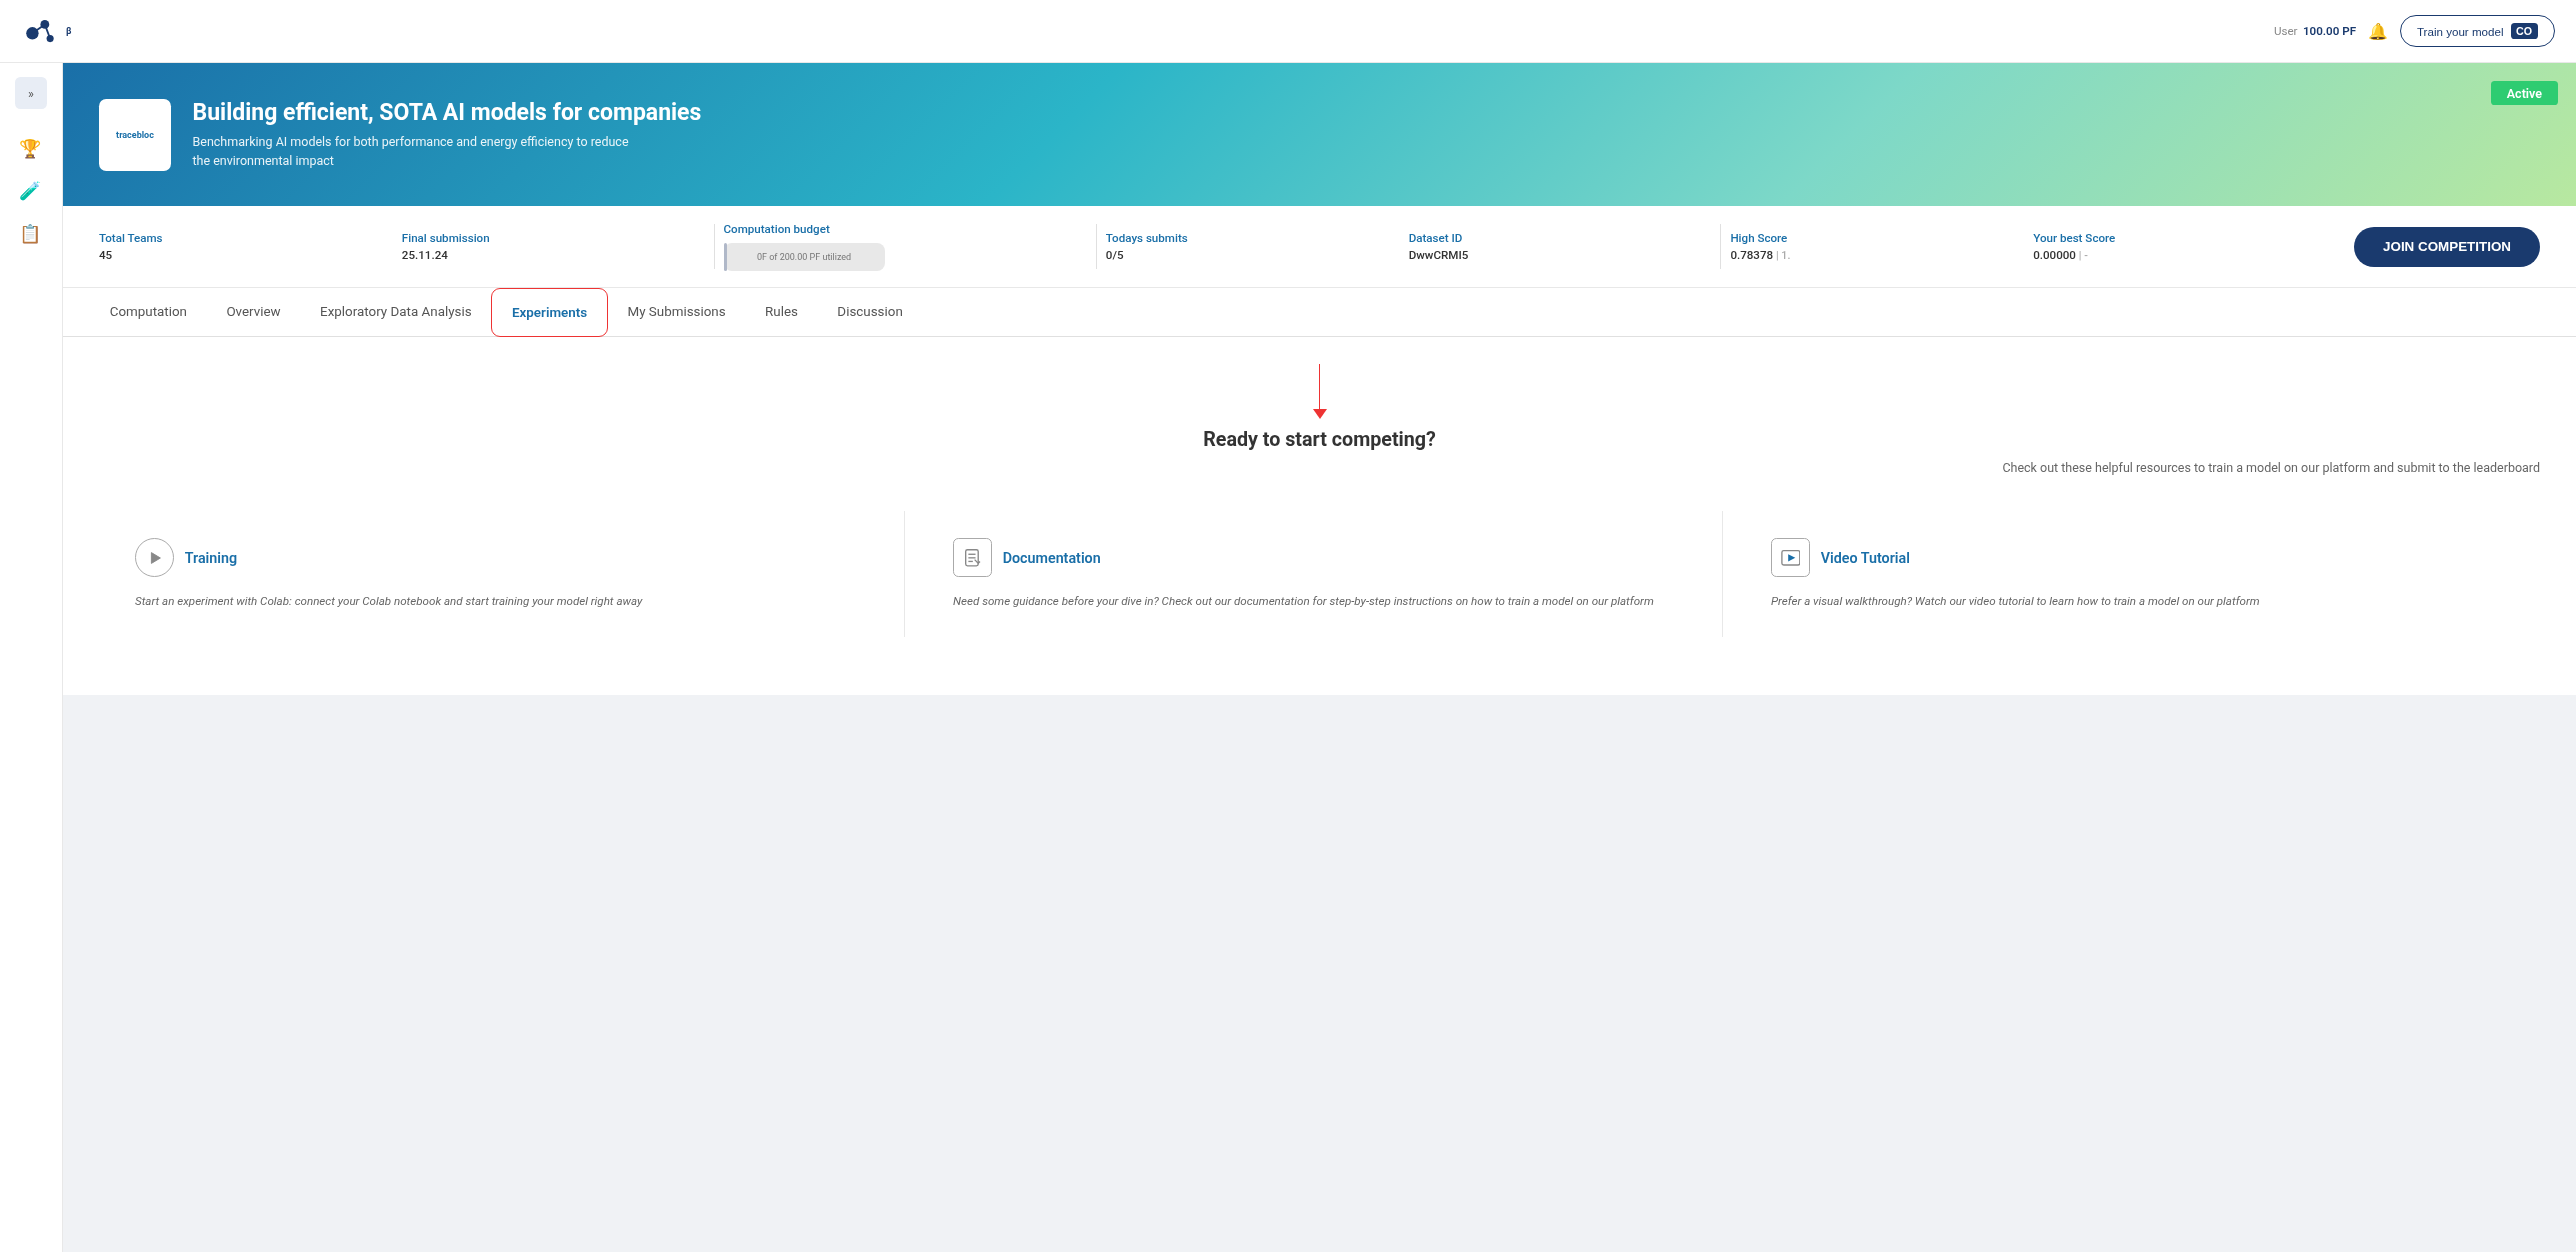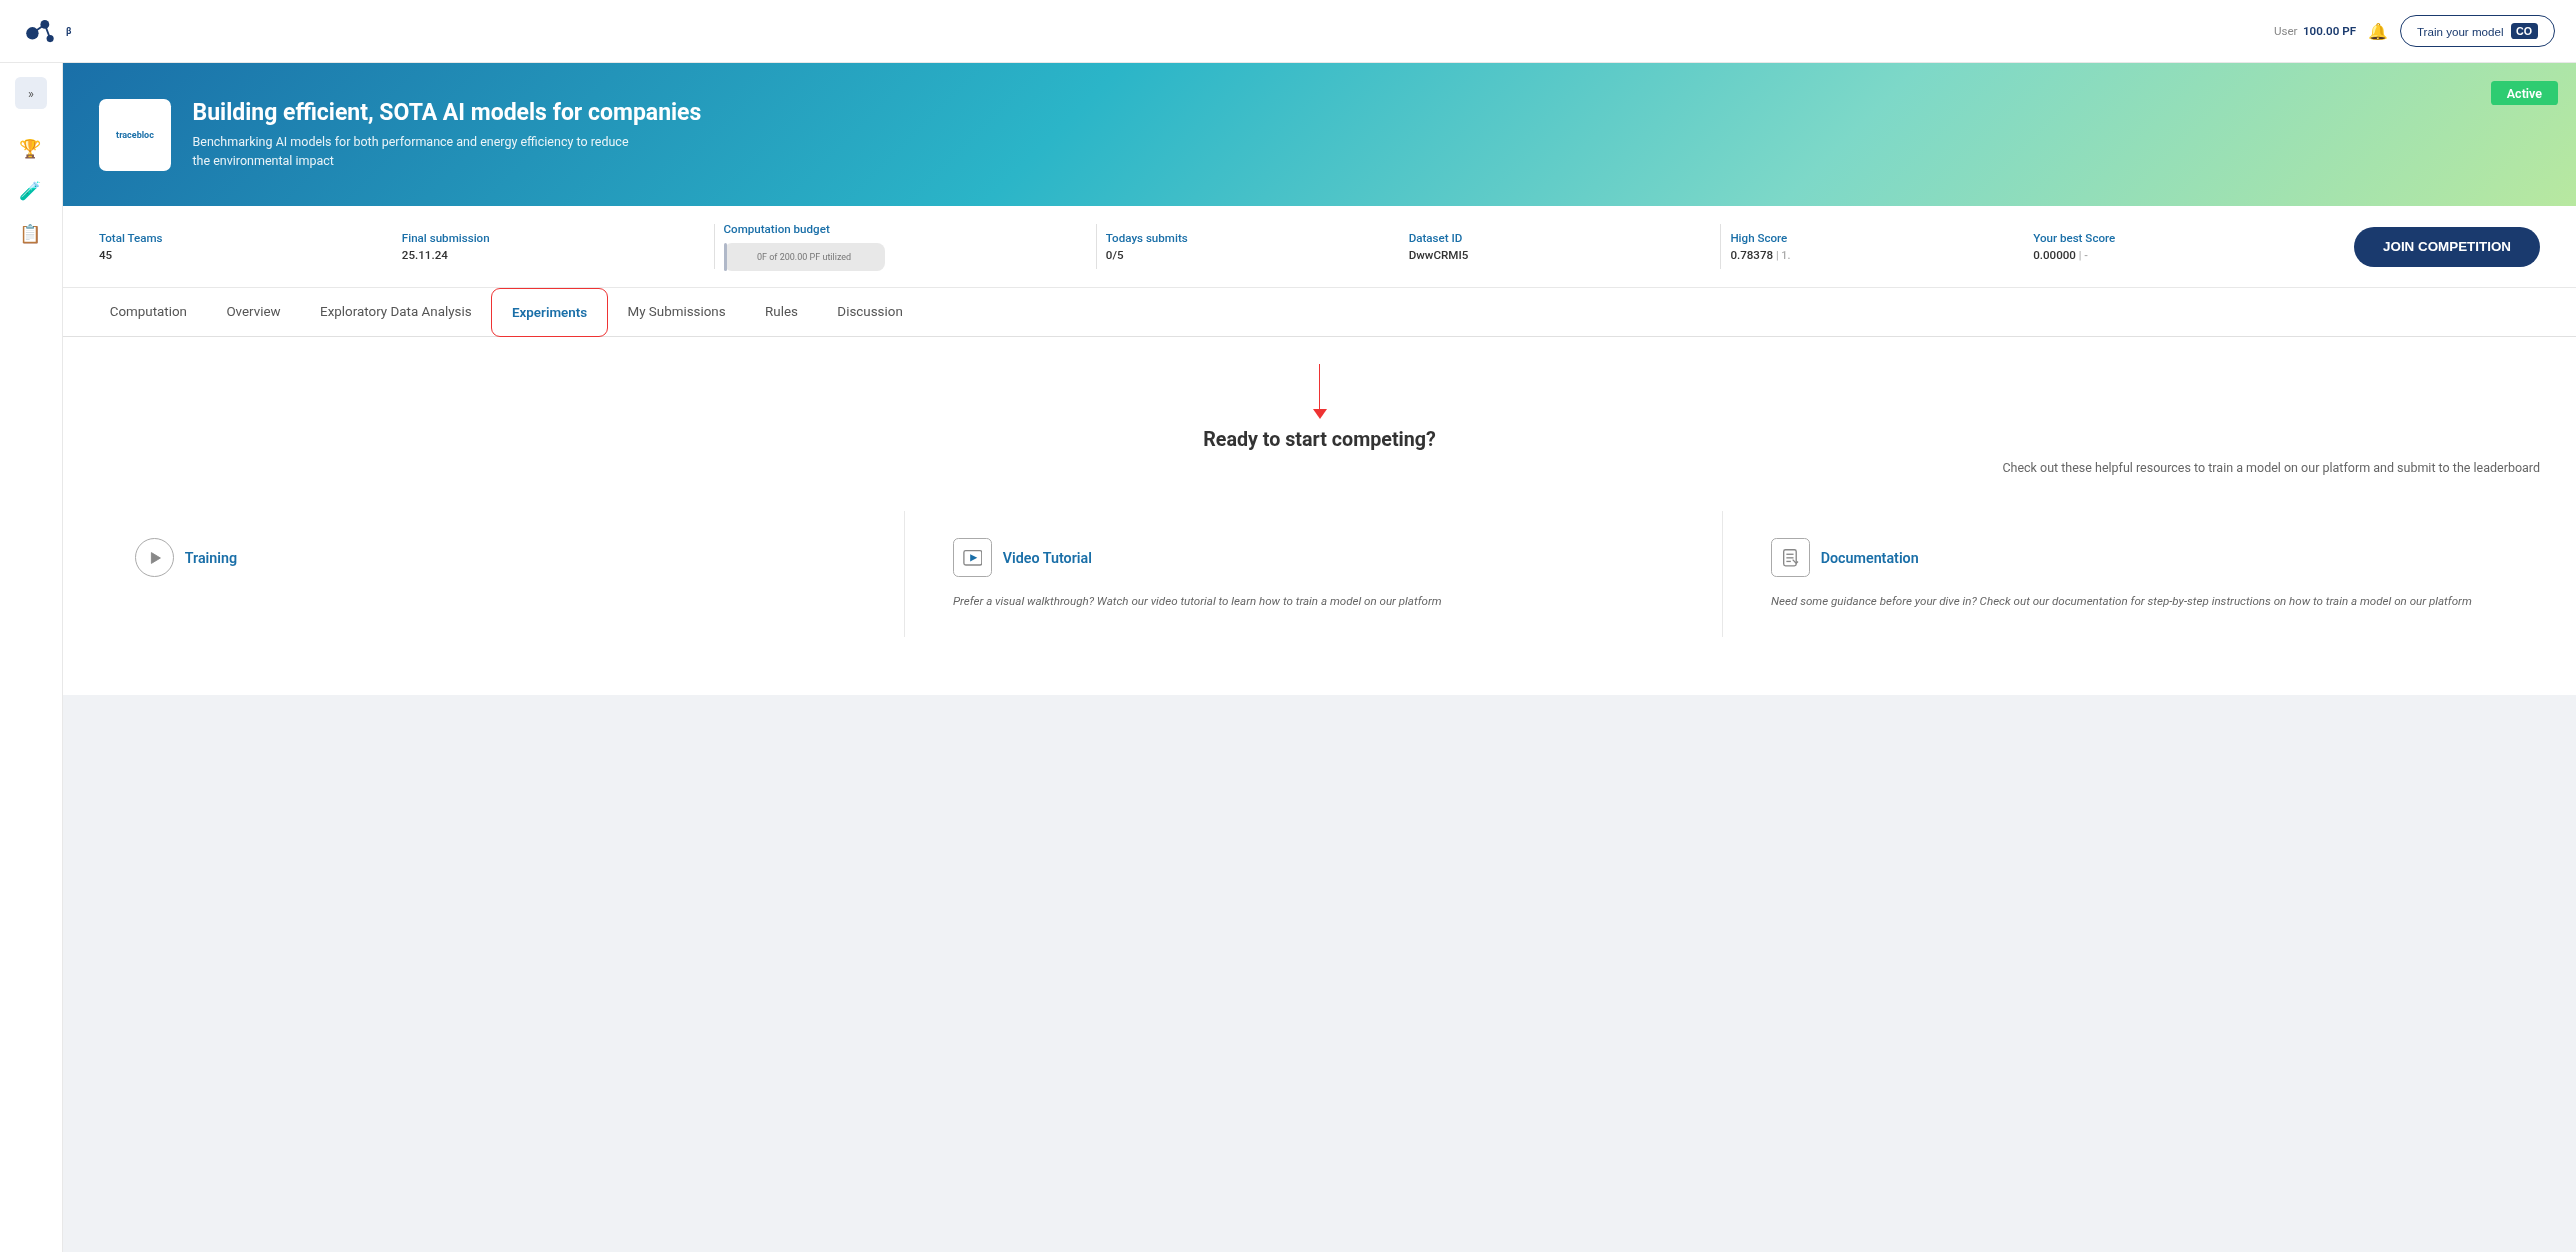--- a/index.html
+++ b/index.html
@@ -246,48 +246,49 @@
 
       <div class="resource-card">
         <div class="resource-card-header">
           <div class="resource-icon">
             <svg width="18" height="18" viewBox="0 0 20 20">
               <polygon points="6,4 16,10 6,16" fill="#888" stroke="#888" stroke-linejoin="round"></polygon>
             </svg>
           </div>
           <span class="resource-title">Training</span>
         </div>
-      </div>
-
-      <div class="resource-card">
-        <div class="resource-card-header">
-          <div class="resource-icon square">
-            <svg width="19.7" height="19.7" viewBox="0 0 22 22">
-              <rect x="1" y="3" width="20" height="16" rx="2" fill="none" stroke="#888" stroke-width="1.5"></rect>
-              <polygon points="8,7 16,11 8,15" fill="#1a6fa8"></polygon>
-            </svg>
-          </div>
-          <span class="resource-title">Video Tutorial</span>
-        </div>
-        <p class="resource-desc">Prefer a visual walkthrough? Watch our video tutorial to learn how to train a model on our platform</p>
+        <p class="resource-desc">Start an experiment with Colab: connect your Colab notebook and start training your model right away</p>
       </div>
 
       <div class="resource-card">
         <div class="resource-card-header">
           <div class="resource-icon square">
             <svg width="19.7" height="19.7" viewBox="0 0 22 22">
               <rect x="3" y="2" width="14" height="18" rx="2" fill="none" stroke="#888" stroke-width="1.5"></rect>
               <line x1="6" y1="7" x2="14" y2="7" stroke="#888" stroke-width="1.5"></line>
               <line x1="6" y1="11" x2="14" y2="11" stroke="#888" stroke-width="1.5"></line>
               <line x1="6" y1="15" x2="11" y2="15" stroke="#888" stroke-width="1.5"></line>
               <polyline points="13,13 17,17 19,15" fill="none" stroke="#888" stroke-width="1.5"></polyline>
             </svg>
           </div>
           <span class="resource-title">Documentation</span>
         </div>
         <p class="resource-desc">Need some guidance before your dive in? Check out our documentation for step-by-step instructions on how to train a model on our platform</p>
       </div>
 
+      <div class="resource-card">
+        <div class="resource-card-header">
+          <div class="resource-icon square">
+            <svg width="19.7" height="19.7" viewBox="0 0 22 22">
+              <rect x="1" y="3" width="20" height="16" rx="2" fill="none" stroke="#888" stroke-width="1.5"></rect>
+              <polygon points="8,7 16,11 8,15" fill="#1a6fa8"></polygon>
+            </svg>
+          </div>
+          <span class="resource-title">Video Tutorial</span>
+        </div>
+        <p class="resource-desc">Prefer a visual walkthrough? Watch our video tutorial to learn how to train a model on our platform</p>
+      </div>
+
     </div>
   </div>
 
 </main>
 
 
 </body></html>

